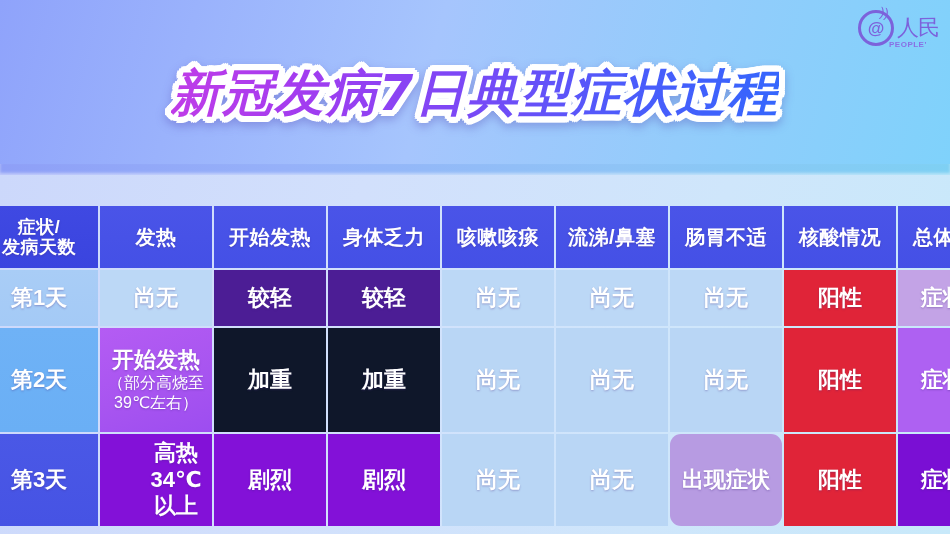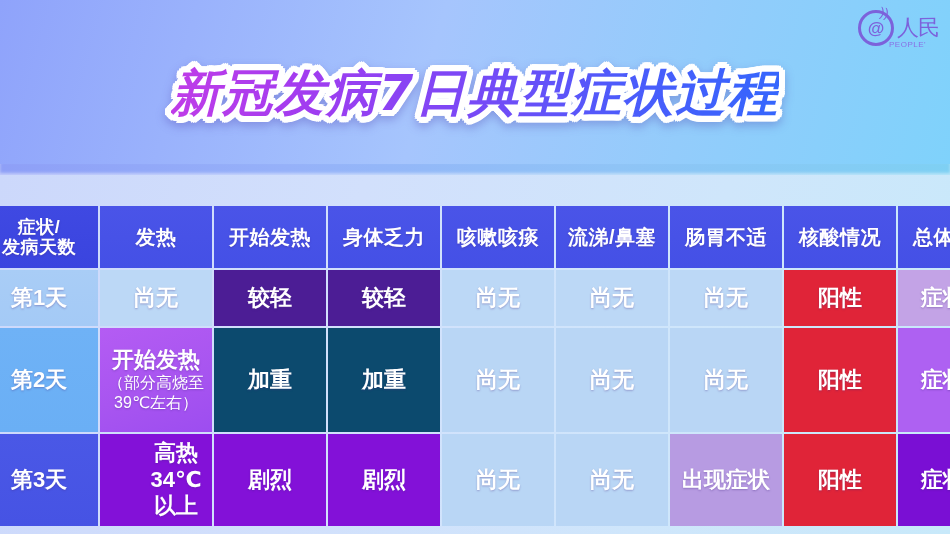--- a/index.html
+++ b/index.html
@@ -37,21 +37,21 @@
     display:flex;align-items:center;justify-content:center;
     font-size:17px;font-weight:bold;color:#7b4fd6;line-height:1;
     flex:0 0 auto;
   }
   #logo .logo-text{
     font-size:22px;font-weight:normal;color:#7b4fd6;letter-spacing:-1px;
     white-space:nowrap;line-height:1;
   }
   #logo .logo-sub{
     position:absolute;left:31px;bottom:3px;
-    font-size:8px;font-weight:normal;color:#8a5ee0;letter-spacing:.5px;
+    font-size:8px;font-weight:bold;color:#8a5ee0;letter-spacing:.5px;
     white-space:nowrap;
   }
   #logo .wave{
     position:absolute;left:22px;top:1px;font-size:13px;color:#7b4fd6;
     transform:rotate(12deg);
   }
 
   
   #title{
     position:absolute;left:0;top:68px;width:950px;
@@ -113,34 +113,34 @@
   
   td.day1{background:linear-gradient(180deg,#a9cdf6 0%,#a4caf6 100%);font-size:21px;}
   td.day2{background:linear-gradient(180deg,#6fb2f6 0%,#6aaff5 100%);font-size:21px;}
   td.day3{background:linear-gradient(180deg,#4a58e6 0%,#4653e4 100%);font-size:21px;}
 
   
   td.sev-none   {background:#bcd8f6;}
   td.sev-none2  {background:#b9d6f5;}
   td.sev-light  {background:#4c1d95;}
   td.sev-light2 {background:#b79be2;}
-  td.sev-mid    {background:#0c4a6e;}
+  td.sev-mid    {background:#0f172a;}
   td.sev-midfev {background:linear-gradient(160deg,#b45cf3 0%,#a855f0 55%,#9d4df0 100%);font-size:19px;line-height:1.16;}
   td.sev-high   {background:#8311d8;}
   td.sev-highfev{background:#8311d8;font-size:21px;line-height:1.2;padding-left:40px;}
   td.pcr        {background:#e02438;}
   td.pcr2       {background:#e02438;}
   td.pcr3       {background:#e02438;}
   td.ov1        {background:#c3a3e6;font-size:19px;}
   td.ov2        {background:#ae61f2;font-size:19px;}
   td.ov3        {background:#7a0fd4;font-size:19px;}
 
   td .sub{display:block;font-size:16px;line-height:1.25;font-weight:normal;}
   td .main{display:block;}
-  td.small{font-size:18px;}
+  td.small{font-size:18px;border-radius:11px;}
 </style>
 </head>
 <body>
 
 <div id="top-band"></div>
 <div id="divider-line"></div>
 <div id="below-band"></div>
 
 <div id="logo">
   <span class="at-mark">@</span>

